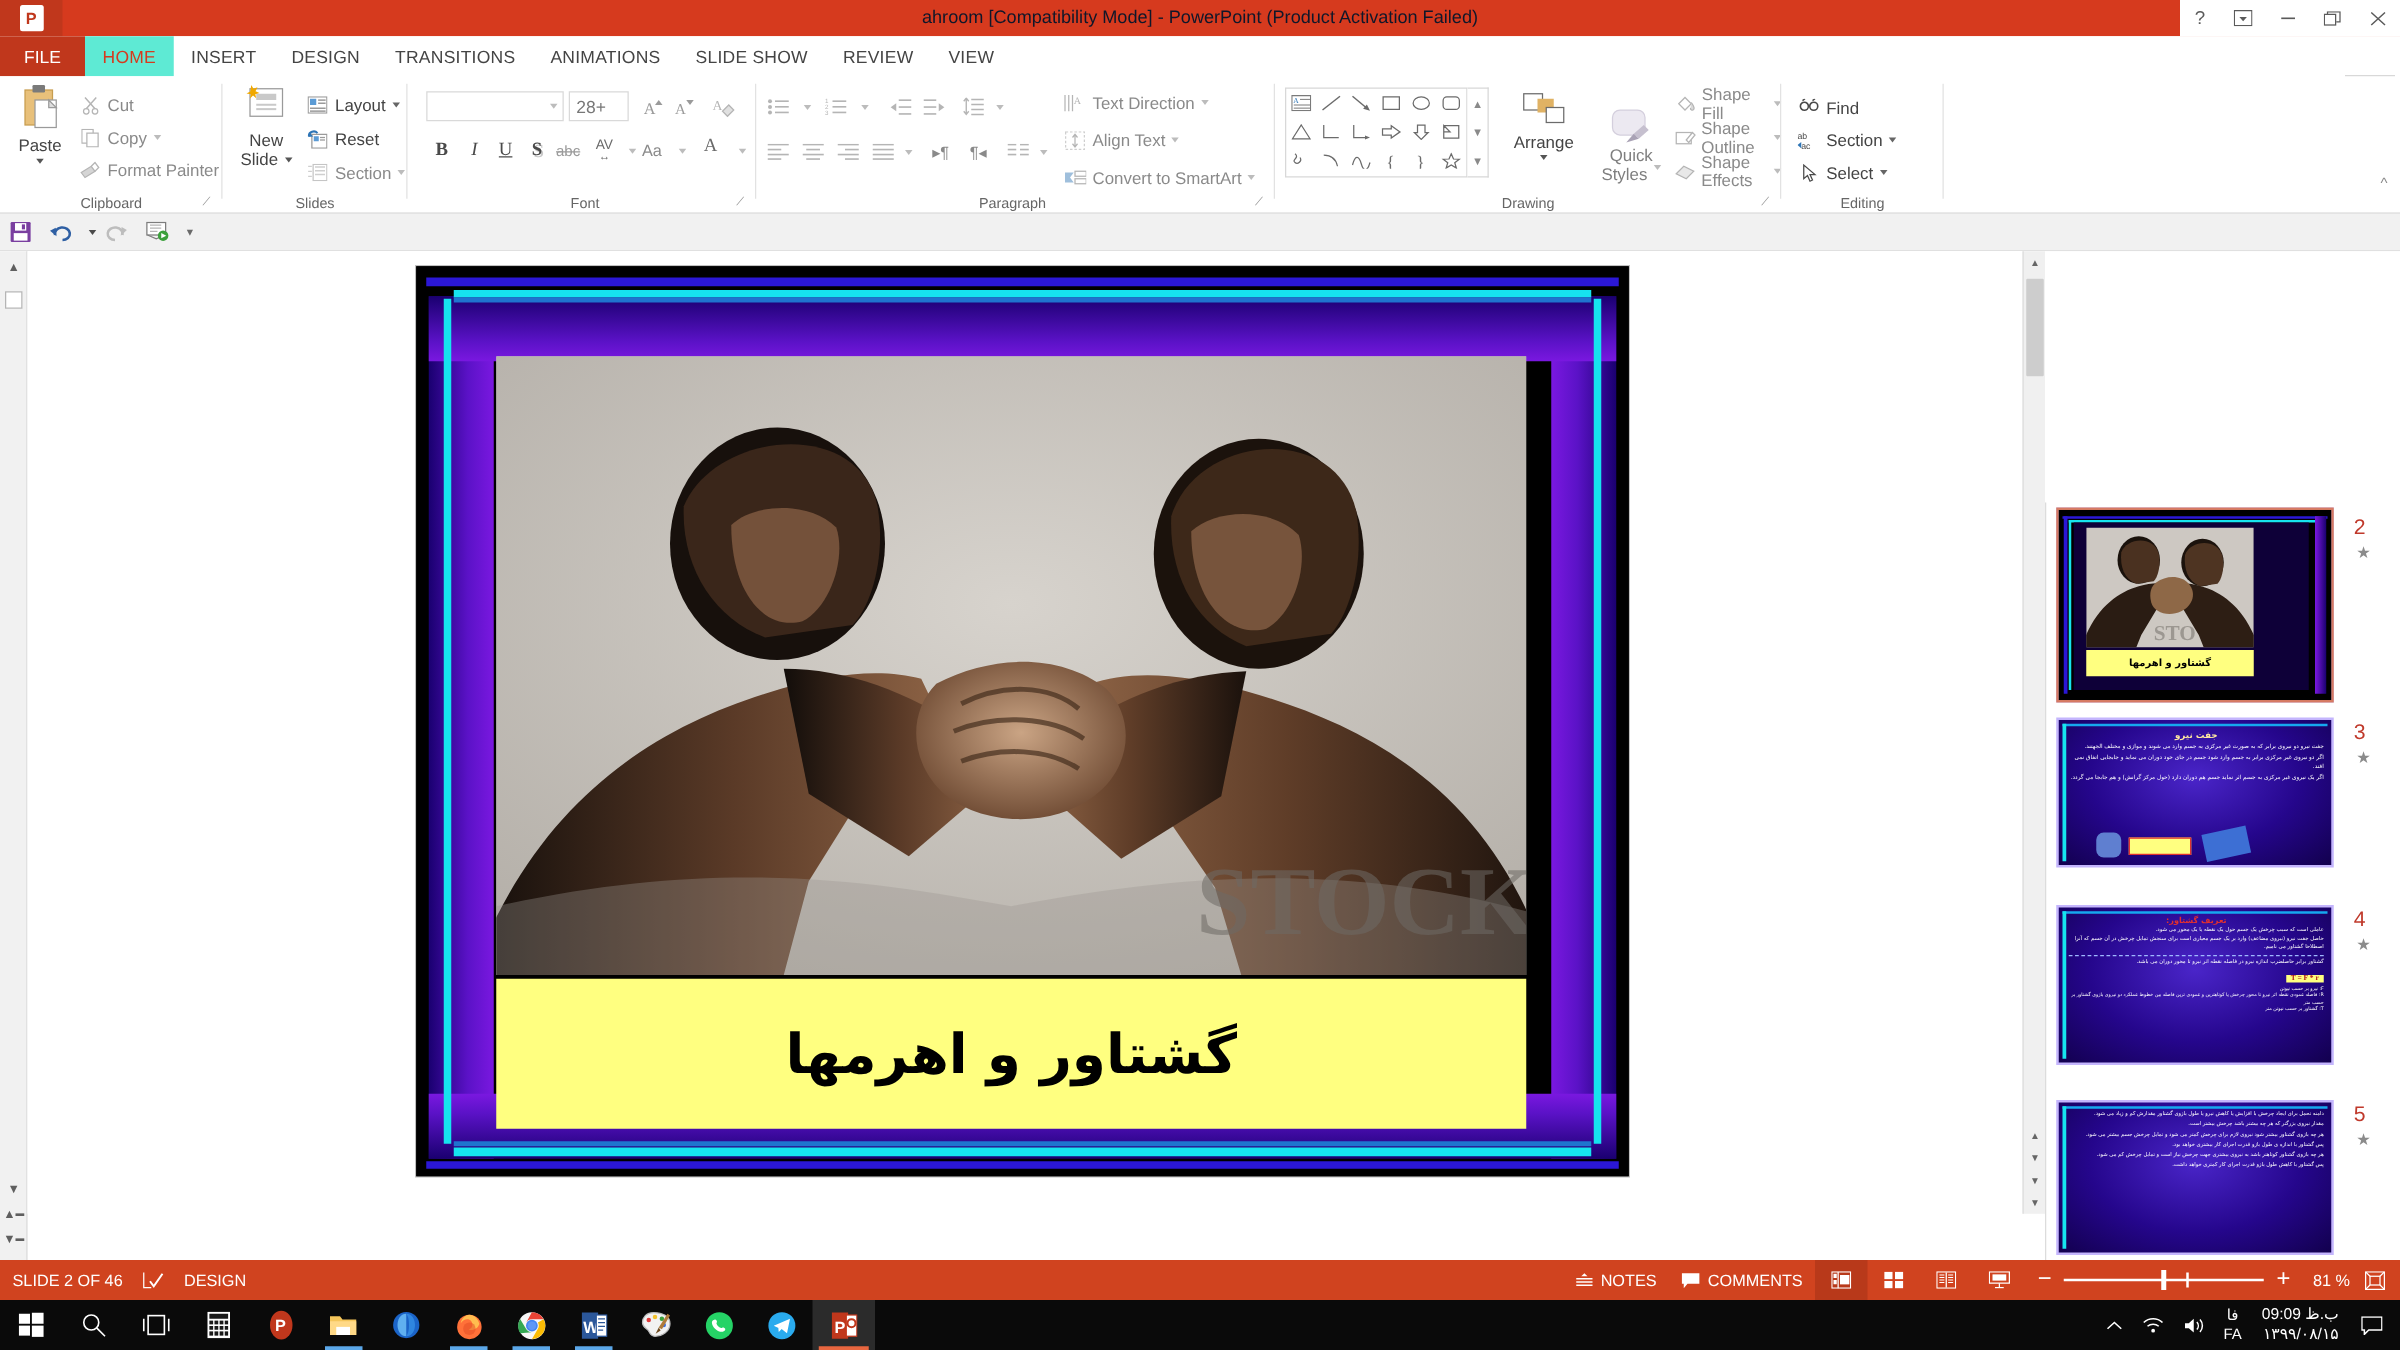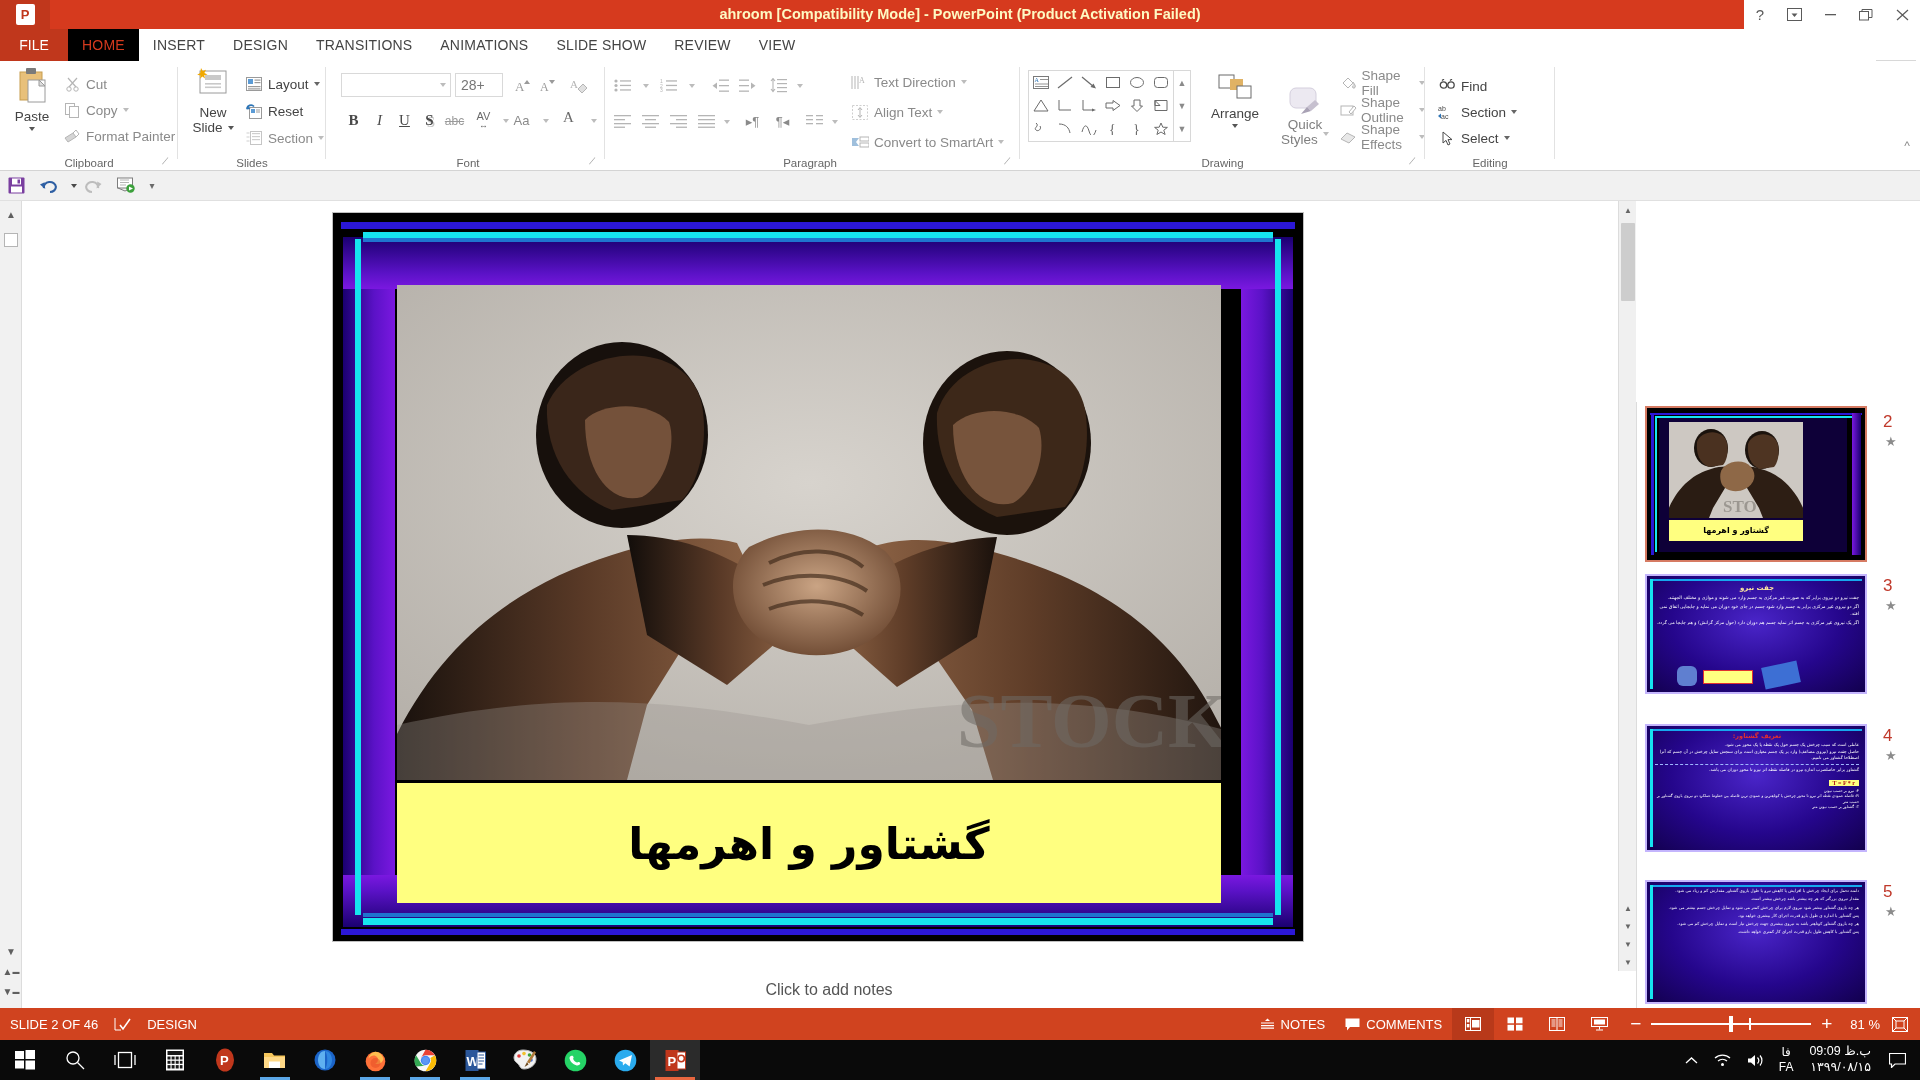--- a/index.html
+++ b/index.html
@@ -21,21 +21,21 @@
     position: absolute; left: 0; top: 0; width: 50px; height: 29px;
     background: #c0371c; display: flex; align-items: center; justify-content: center;
   }
   .ppt-logo .glyph {
     width: 19px; height: 21px; background: #fff; color: #c0371c;
     font-size: 13px; font-weight: bold; display:flex; align-items:center; justify-content:center;
     border-radius: 2px;
   }
   .title-text {
     position: absolute; left: 0; top: 0; width: 1920px; height: 29px;
-    text-align: center; line-height: 29px; font-size: 14.5px; color: #fef9c3; font-weight: bold;
+    text-align: center; line-height: 29px; font-size: 14.5px; color: #0f172a;
   }
   .win-btns {
     position: absolute; right: 0; top: 0; height: 29px; display: flex; align-items: center;
     background: #fff;
   }
   .win-btn {
     width: 36px; height: 29px; display: flex; align-items: center; justify-content: center;
     color: #5a5a5a;
   }
   .win-btn svg { display: block; }
@@ -49,21 +49,21 @@
   .tab-file {
     position: absolute; left: 0; top: 0; width: 68px; height: 32px;
     background: #c0371c; color: #fff; font-size: 14px;
     display: flex; align-items: center; justify-content: center;
   }
   .tabs { position: absolute; left: 68px; top: 0; height: 32px; display: flex; }
   .tab {
     height: 32px; padding: 0 14px; display: flex; align-items: center;
     font-size: 14px; color: #444; letter-spacing: .2px;
   }
-  .tab.active { color: #d63a1e; background: #000000; }
+  .tab.active { color: #d63a1e; background: #5eead4; }
   .signin {
     position: absolute; right: 52px; top: 29px; height: 32px; display: flex; align-items: center;
     font-size: 14px; color: #555;
   }
   .avatar-chip {
     position: absolute; right: 4px; top: 31px; width: 40px; height: 28px;
     background: #d8d8d8; display:flex; align-items:flex-end; justify-content:center;
   }
   .avatar-chip .head { width: 13px; height: 13px; border-radius: 50%; background:#fff; margin-bottom:-1px;}
   .avatar-chip .body { position:absolute; bottom:0; width:22px;height:11px;border-radius:11px 11px 0 0;background:#fff;}
@@ -896,23 +896,20 @@
       <div class="vscroll">
         <div class="arrow">▲</div>
         <div class="thumb" style="top:22px;height:78px;"></div>
         <div class="dbl" style="position:absolute;bottom:54px;">▲</div>
         <div class="dbl" style="position:absolute;bottom:36px;">▼</div>
         <div class="arrow" style="position:absolute;bottom:18px;">▼</div>
         <div class="dbl" style="position:absolute;bottom:0;">▼</div>
       </div>
     </div>
 
-    <div class="notes-pane">
-      <span>Click to add notes</span>
-    </div>
 
     <div class="thumbs">
 
       <div class="thumb-row" style="top:4px;">
         <div class="thumb-frame sel" style="height:156px;">
           <div class="thumb-inner" style="background:#000;">
             <div style="position:absolute;left:3px;top:5px;right:3px;height:2px;background:#2b17d6;"></div>
             <div style="position:absolute;left:8px;top:8px;right:8px;height:2px;background:#16e4ef;"></div>
             <div style="position:absolute;left:4px;top:5px;width:3px;bottom:5px;background:#2b17d6;"></div>
             <div style="position:absolute;left:8px;top:8px;width:2px;bottom:8px;background:#16e4ef;"></div>

